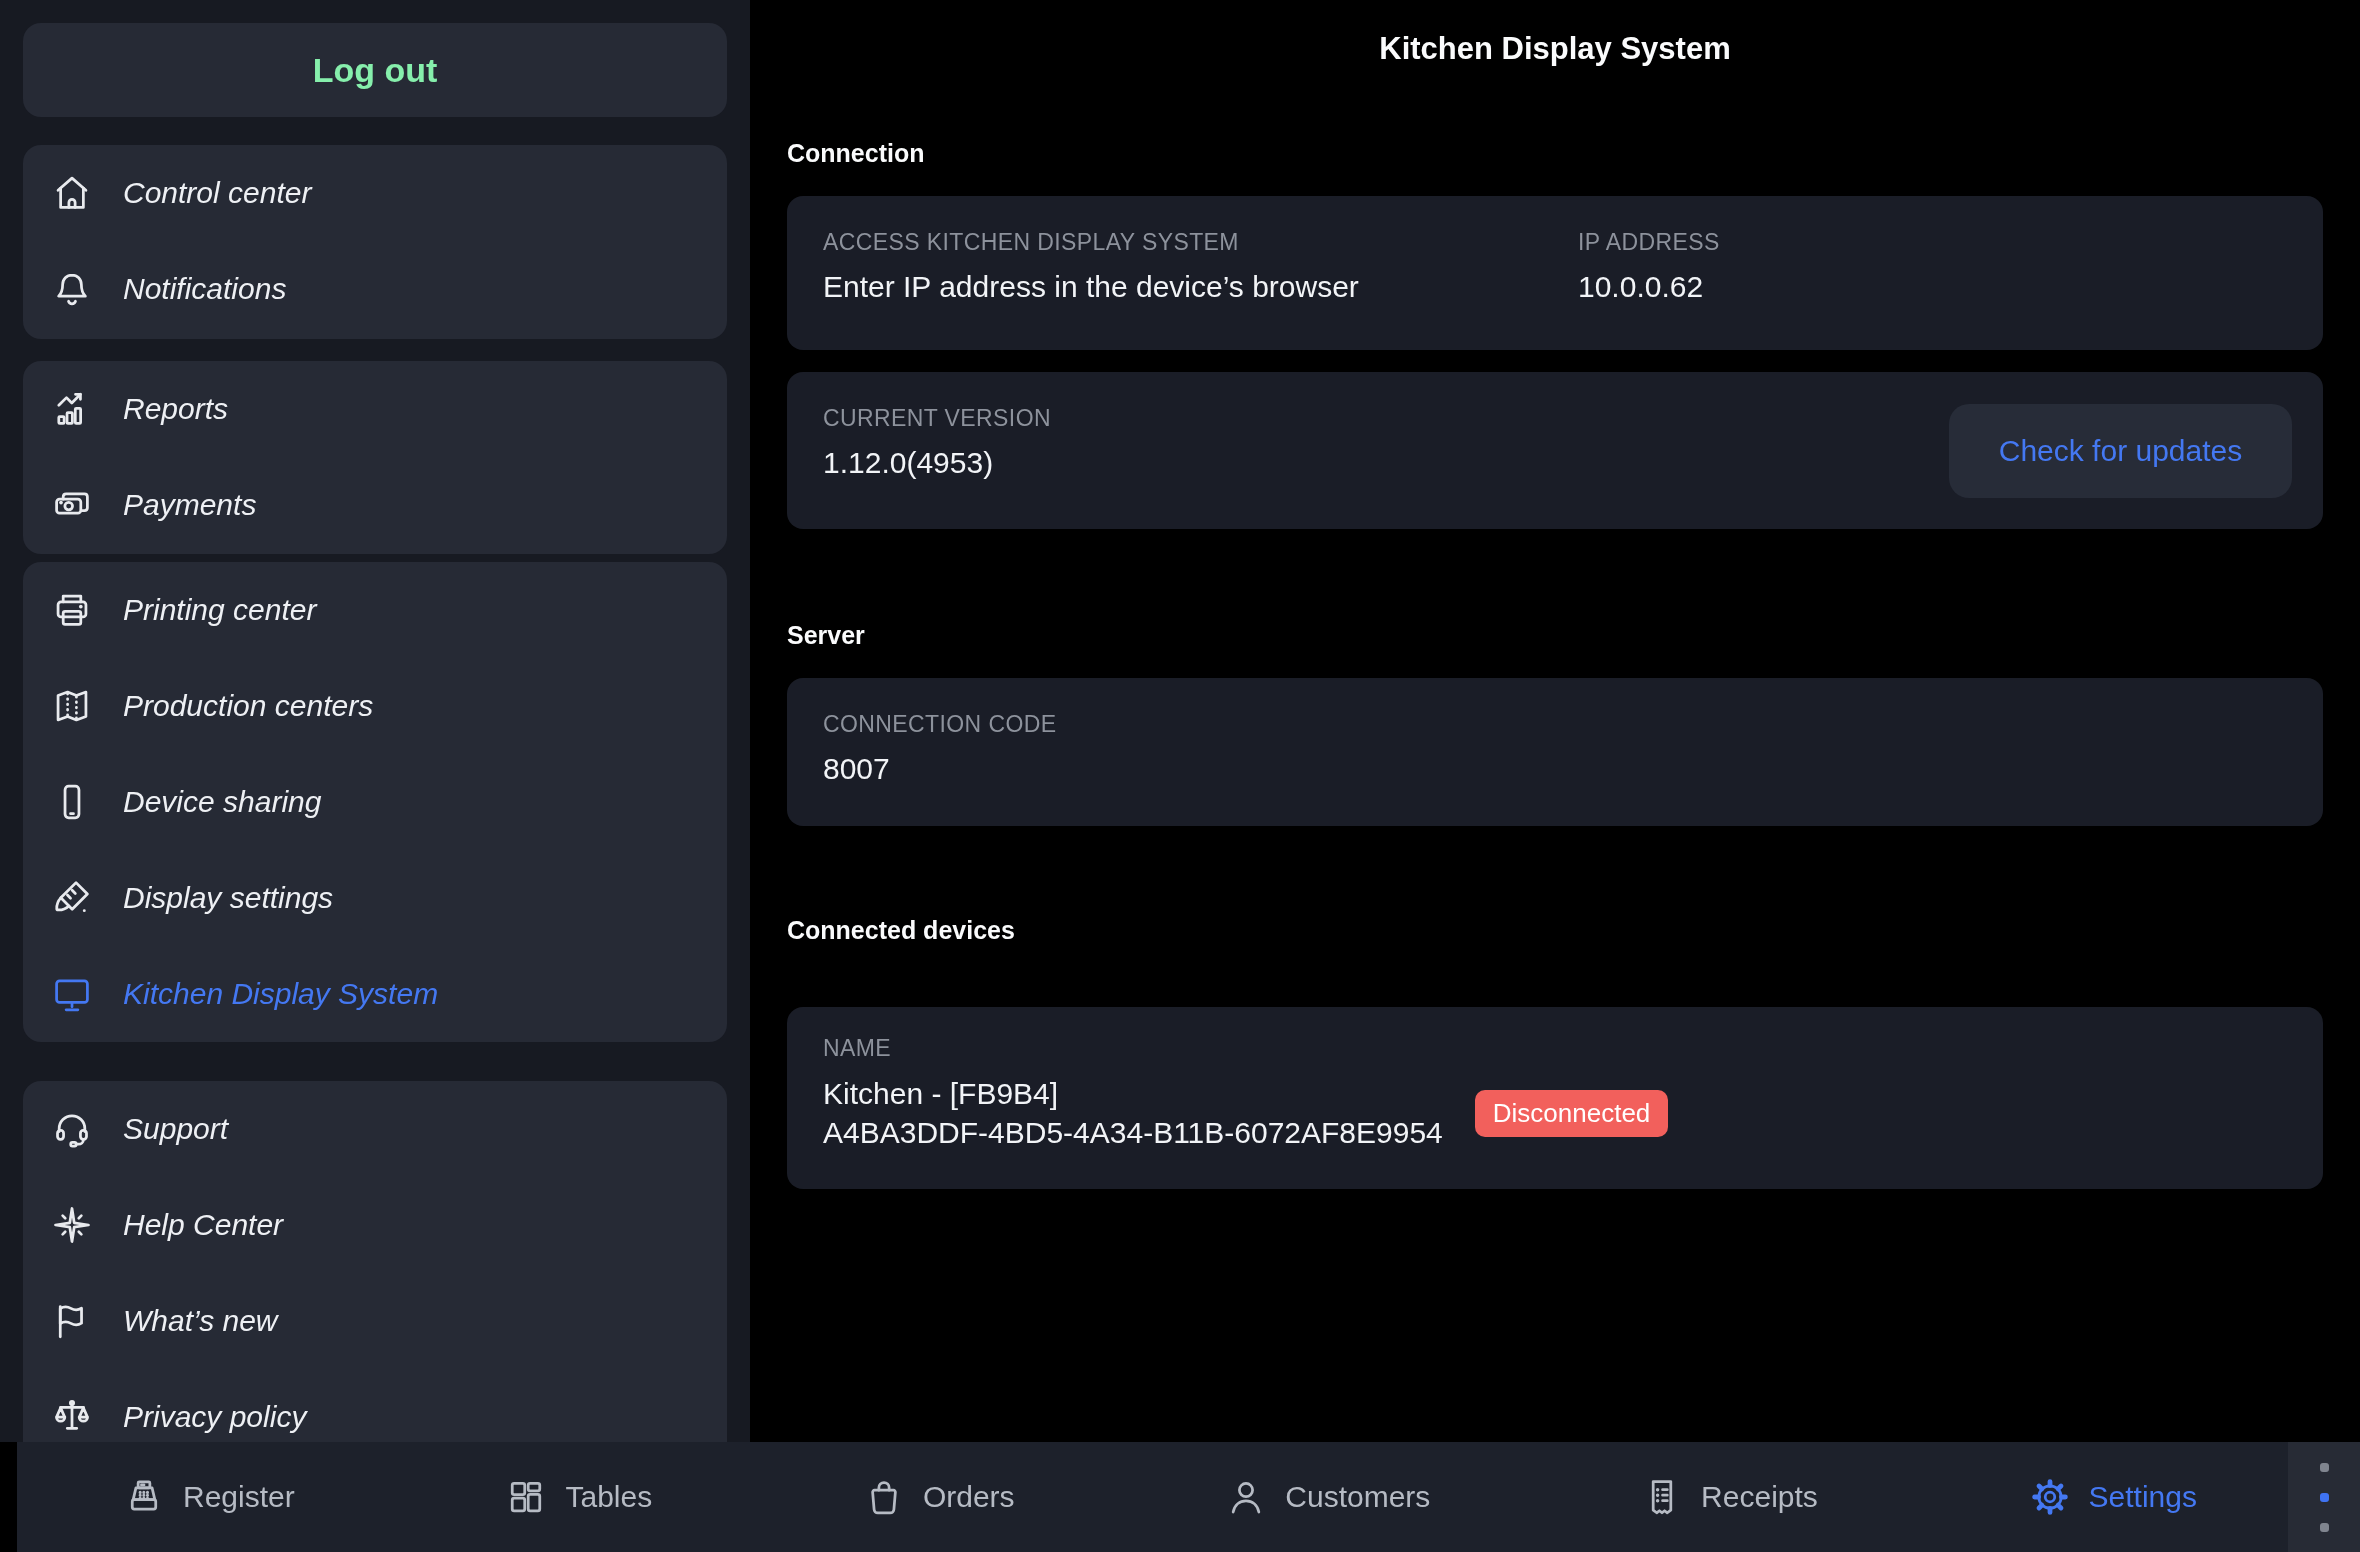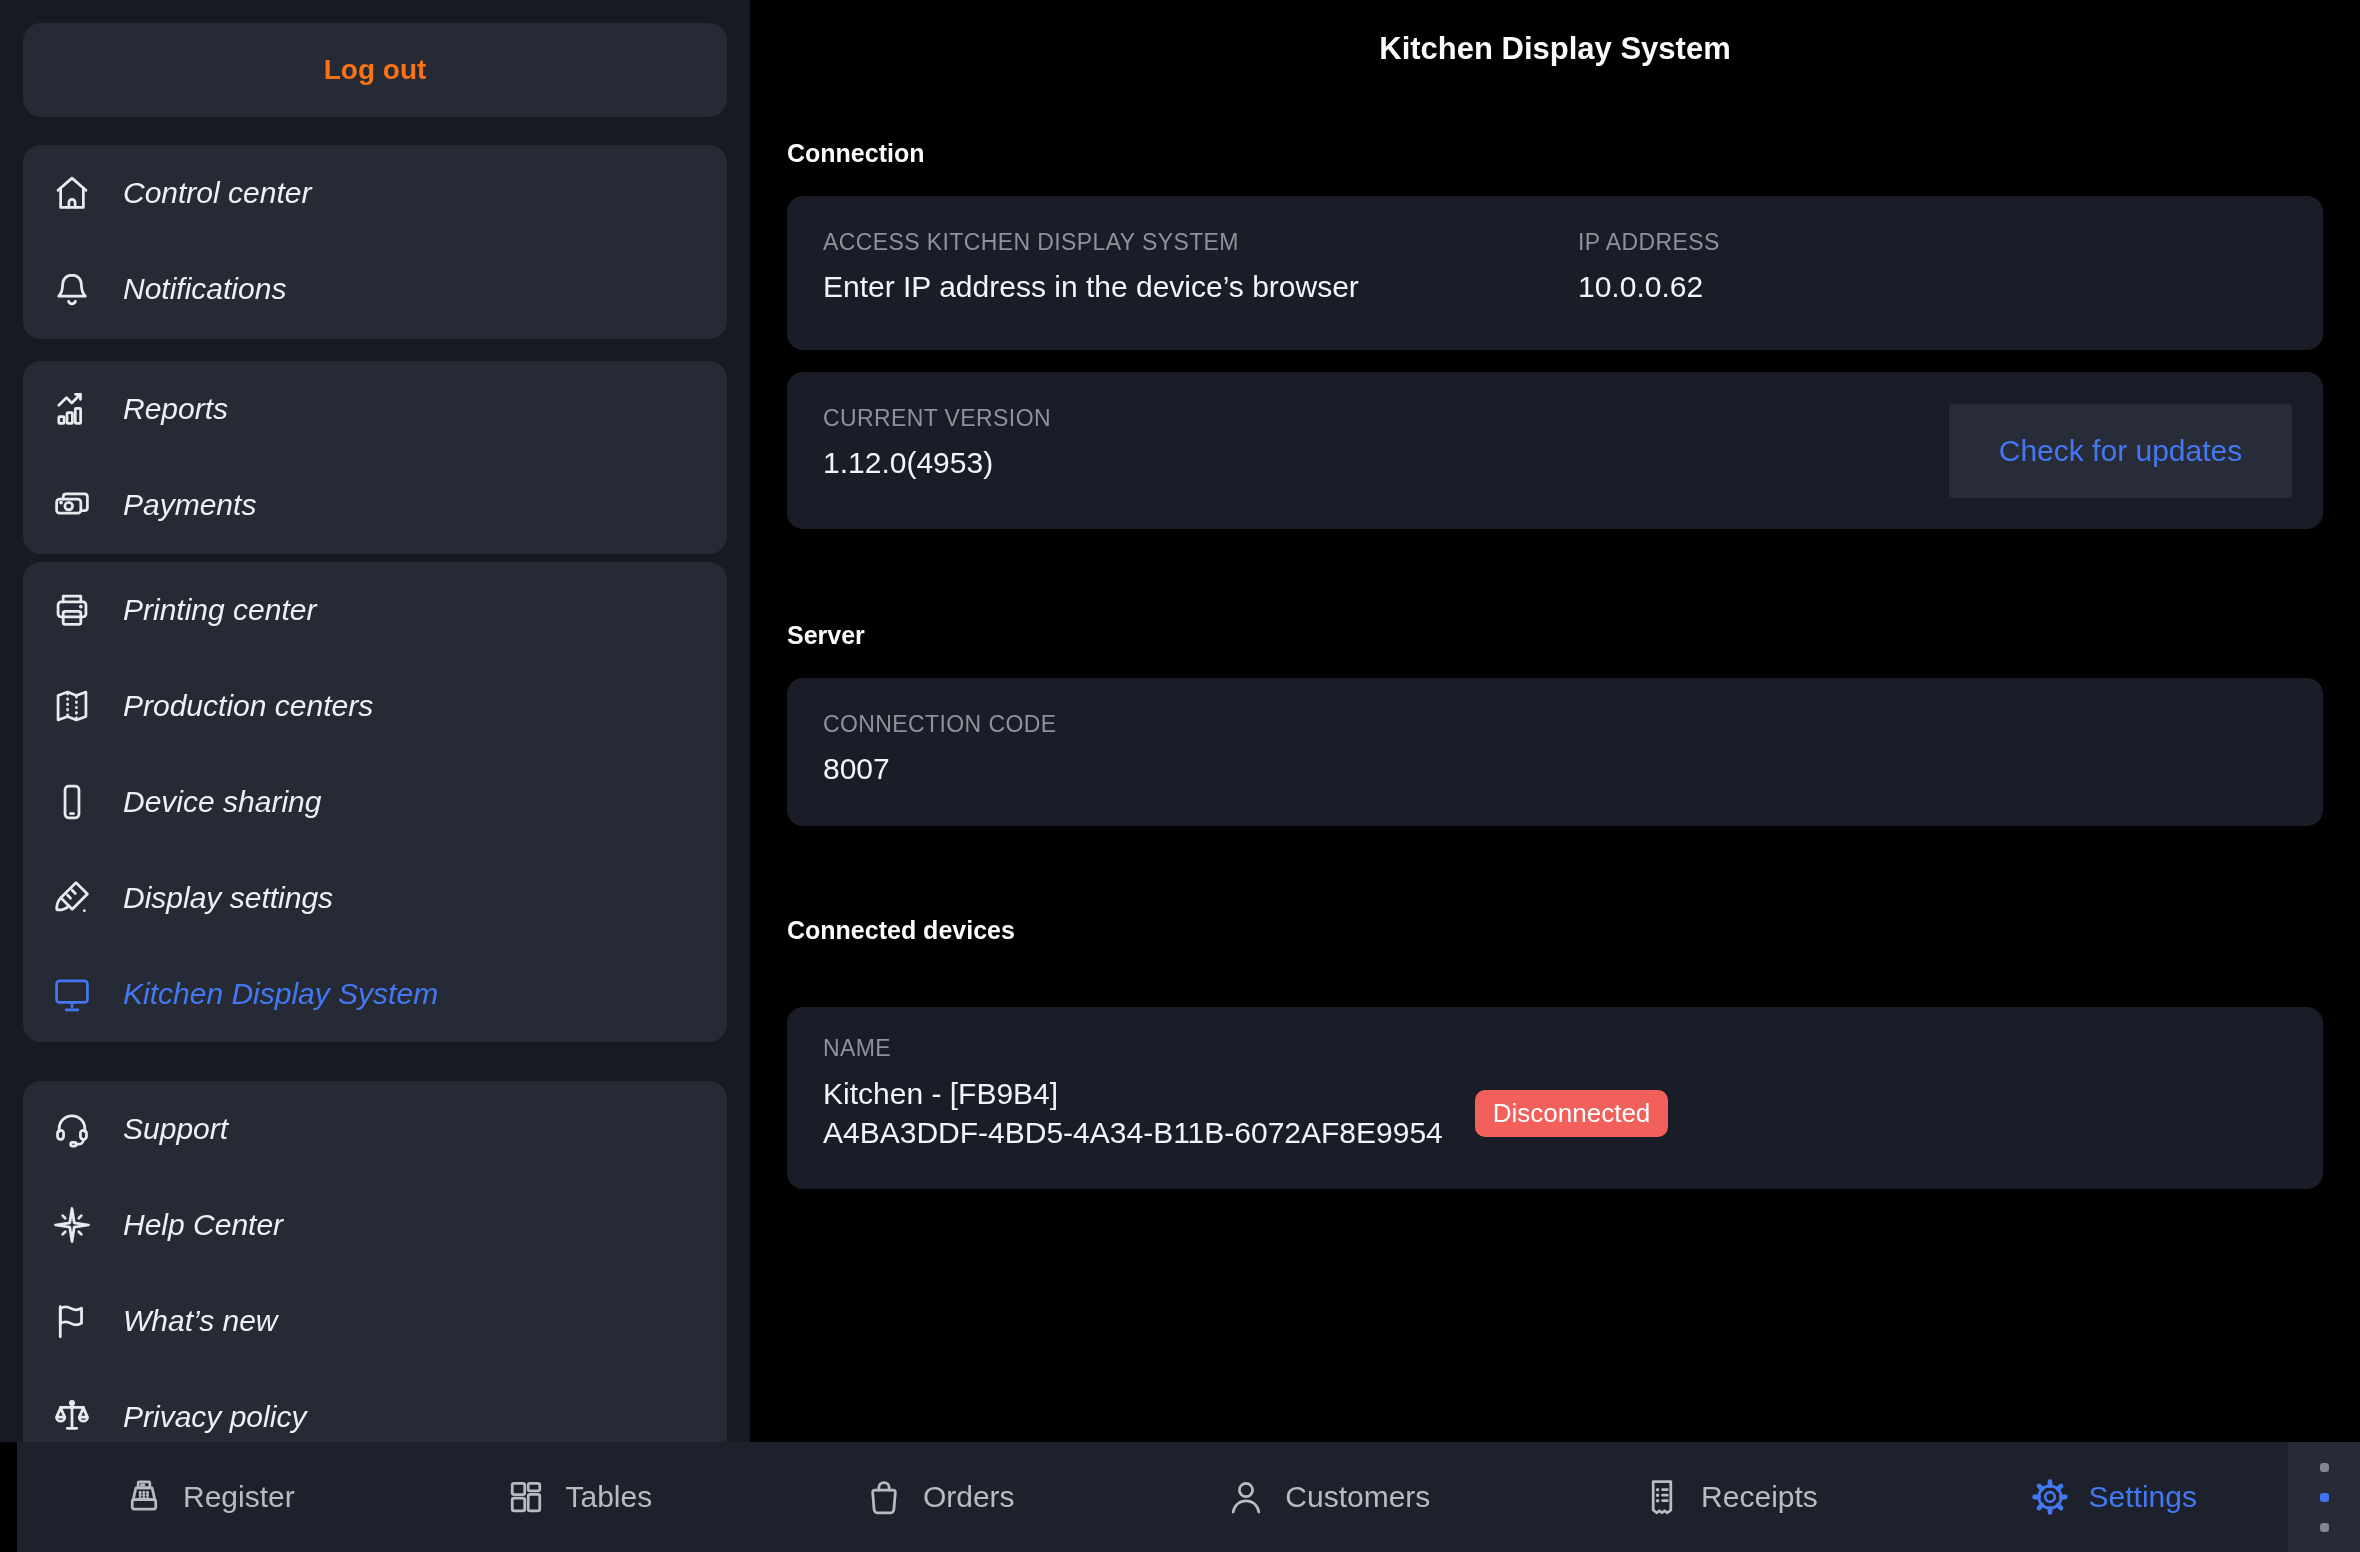--- a/index.html
+++ b/index.html
@@ -8,21 +8,21 @@
     width:2360px; height:1552px; position:relative; overflow:hidden;
     font-family:"Liberation Sans", sans-serif; color:#f0f2f5;
   }
   svg { display:block; }
 
   
   .sidebar { position:absolute; left:0; top:0; width:750px; height:1442px;
     background:#171a22; overflow:hidden; }
   .scard { position:absolute; left:23px; width:704px; background:#262a35; border-radius:18px; overflow:hidden; }
   .card-logout { top:23px; height:94px; display:flex; align-items:center; justify-content:center; }
-  .logout-label { color:#f97316; font-size:28px; font-weight:600; }
+  .logout-label { color:#86efac; font-size:34px; font-weight:600; }
   .card-g1 { top:145px; height:194px; }
   .card-g2 { top:361px; height:193px; }
   .card-g3 { top:562px; height:480px; }
   .card-g4 { top:1081px; height:384px; }
   .sitem { height:96px; display:flex; align-items:center; padding:0 24px 0 26px; gap:28px;
     font-size:30px; color:#eef0f4;font-style:italic; }
   .sitem .ic { width:46px; height:46px; flex:none; display:flex; align-items:center; justify-content:center; color:#e8eaee; }
   .sitem.active, .sitem.active .ic { color:#4478f2; }
 
   
@@ -35,21 +35,21 @@
   .h-devices { top:910px; }
   .mcard { position:absolute; left:37px; width:1536px; background:#1a1d27; border-radius:16px; }
   .card-access { top:196px; height:154px; padding:33px 36px 0 36px;
     display:grid; grid-template-columns:755px 1fr; }
   .card-version { top:372px; height:157px; padding:33px 36px 0 36px; }
   .card-server { top:678px; height:148px; padding:33px 36px 0 36px; }
   .card-device { top:1007px; height:182px; padding:28px 36px 0 36px; }
   .flabel { font-size:23px; color:#8d929c; letter-spacing:.4px; }
   .fvalue { margin-top:14px; font-size:30px; color:#f2f4f7; }
   .btn { position:absolute; right:31px; top:50%; transform:translateY(-50%);
-    width:343px; height:94px; border-radius:4px; background:#272c38; border:none;
+    width:343px; height:94px; border-radius:20px; background:#272c38; border:none;
     font-family:inherit; font-size:30px; font-weight:500;
     display:flex; align-items:center; justify-content:center; cursor:pointer; }
   .btn-check { color:#4478f2; }
   .btn-forget { color:#f4554f; height:92px; }
   .name-row { display:flex; align-items:center; gap:32px; margin-top:12px; }
   .name-lines { font-size:30px; line-height:39px; color:#f2f4f7; }
   .badge { background:#f2605c; color:#fff; font-size:26px; font-weight:500;
     height:47px; padding:0 18px; display:flex; align-items:center; border-radius:10px; flex:none; }
 
   

